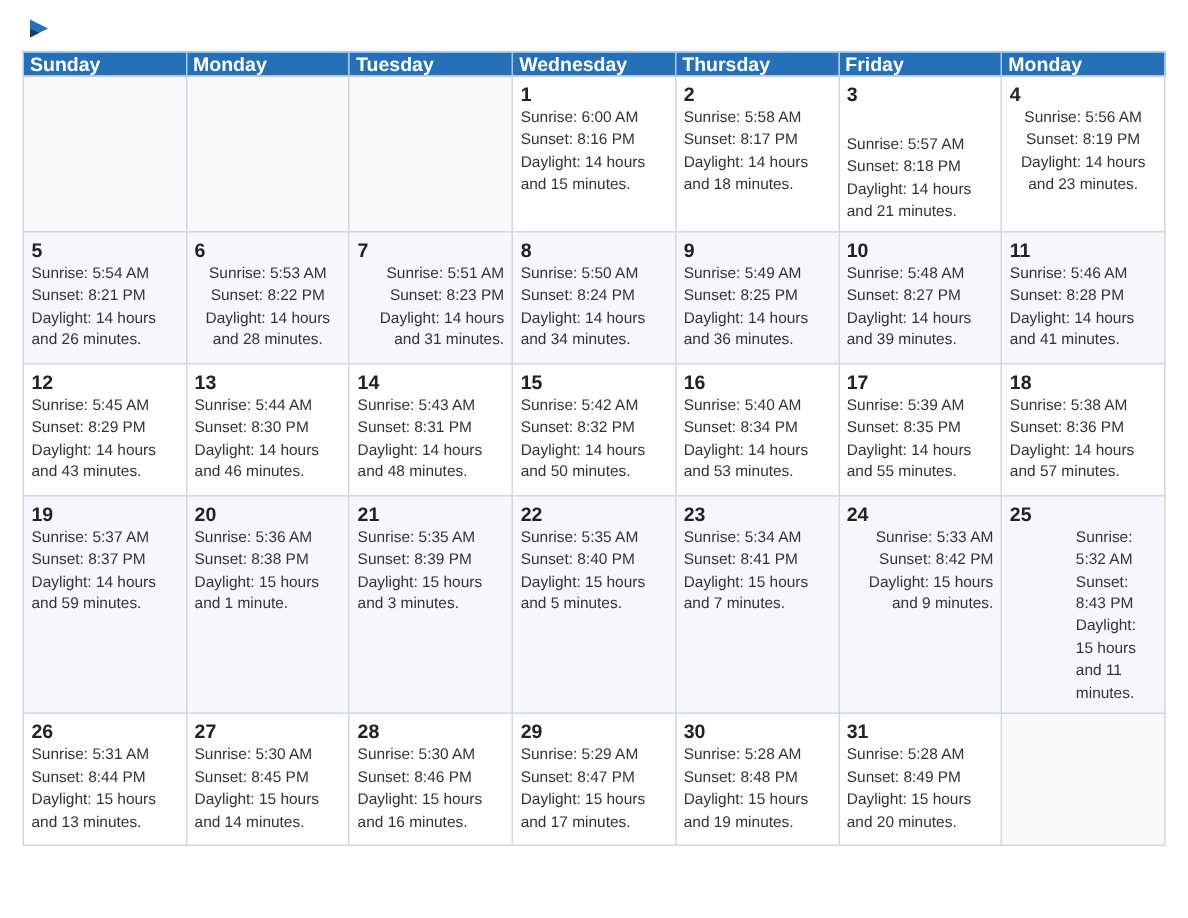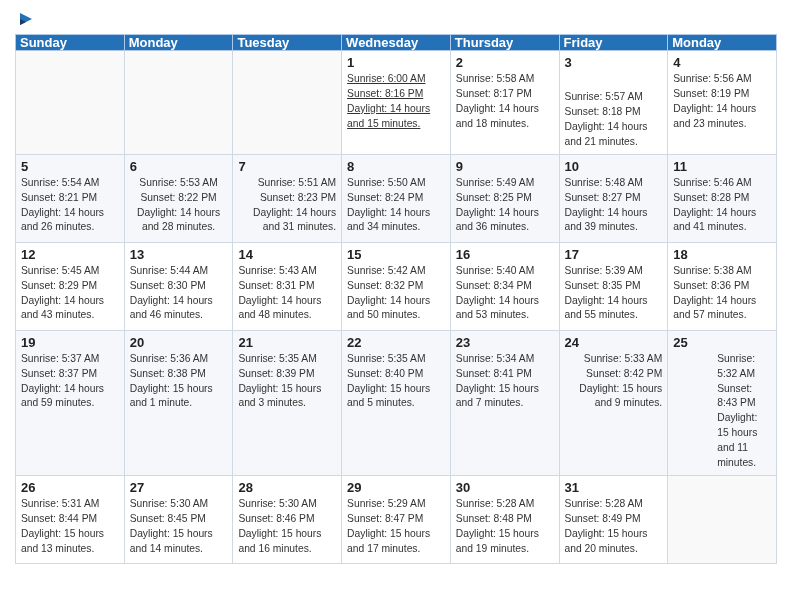--- a/index.html
+++ b/index.html
@@ -128,42 +128,42 @@
         <th>Monday</th>
       </tr>
   </thead>
   <tbody id="calendar-body">
   <tr>
         <td class="empty-cell"></td>
         <td class="empty-cell"></td>
         <td class="empty-cell"></td>
         <td>
           <span class="day-number">1</span>
-          <div class="day-info" style="white-space: pre-line; text-decoration: underline;">Sunrise: 6:00 AM
+          <div class="day-info" style="white-space: pre-line;">Sunrise: 6:00 AM
 Sunset: 8:16 PM
 Daylight: 14 hours
 and 15 minutes.</div>
         </td>
         <td>
           <span class="day-number">2</span>
           <div class="day-info" style="white-space: pre-line;">Sunrise: 5:58 AM
 Sunset: 8:17 PM
 Daylight: 14 hours
 and 18 minutes.</div>
         </td>
         <td>
           <span class="day-number">3</span>
           <div class="day-info" style="white-space: pre-line; margin-top: 20px;">Sunrise: 5:57 AM
 Sunset: 8:18 PM
 Daylight: 14 hours
 and 21 minutes.</div>
         </td>
         <td>
           <span class="day-number">4</span>
-          <div class="day-info" style="white-space: pre-line;">Sunrise: 5:56 AM
+          <div class="day-info" style="white-space: pre-line; text-align: center;">Sunrise: 5:56 AM
 Sunset: 8:19 PM
 Daylight: 14 hours
 and 23 minutes.</div>
         </td>
       </tr>
       <tr>
         <td>
           <span class="day-number">5</span>
           <div class="day-info" style="white-space: pre-line;">Sunrise: 5:54 AM
 Sunset: 8:21 PM

